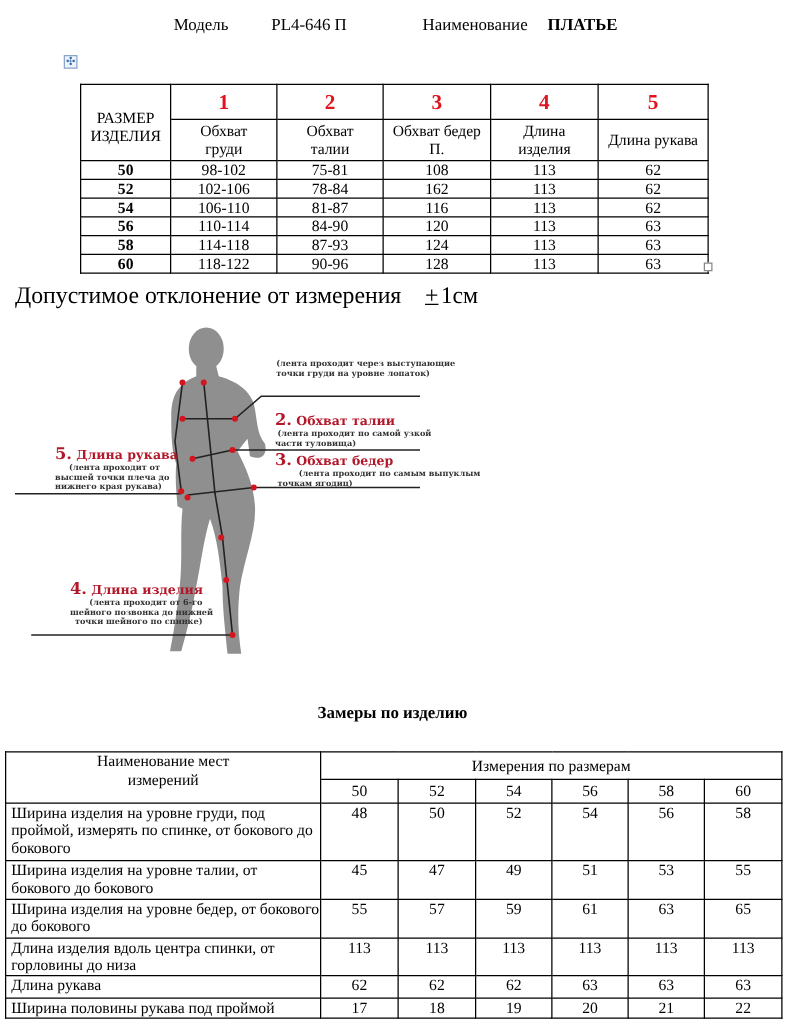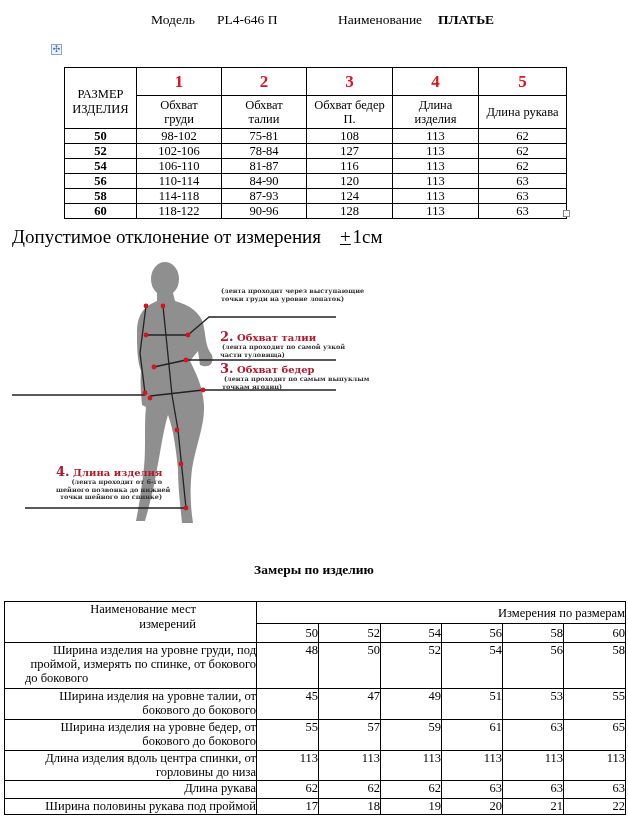--- a/index.html
+++ b/index.html
@@ -21,30 +21,30 @@
   .resize-handle { left:563px; top:210px; width:5px; height:5px; border:1px solid #888; background:#fff; }
   .tolerance { left:12px; top:226px; font-size:19px; white-space:nowrap; }
   .pm { text-decoration:underline; }
   .figure { left:0; top:255px; width:340px; height:272px; }
   .ann { position:absolute; font-family:"DejaVu Serif", serif; white-space:nowrap; }
   .ann .h { color:#b3182a; font-weight:bold; font-size:10px; }
   .ann .h b { font-size:13px; }
   .ann .s { color:#333; font-size:6.5px; line-height:7.5px; font-weight:bold; }
   .sub-title { left:0; top:562px; width:628px; text-align:center; font-weight:bold; font-size:13.5px; }
   #meas-table { left:4px; top:591px; width:621px; }
-  #meas-table td { font-size:12.5px; line-height:14px;text-align:right; }
-  #meas-table td.lbl { text-align:right; padding-left:20px; vertical-align:top; }
+  #meas-table td { font-size:12.5px; line-height:14px; }
+  #meas-table td.lbl { text-align:left; padding-left:4px; vertical-align:top; }
   #meas-table td.v { vertical-align:top; }
   .just { text-align:justify; text-align-last:left; }
 </style>
 </head>
 <body>
 
 <div class="abs title">
-  <span style="left:151px">Модель</span>
+  <span style="left:139px">Модель</span>
   <span style="left:217px;font-weight:normal">PL4-646 П</span>
   <span style="left:338px">Наименование</span>
   <span style="left:438px;font-weight:bold">ПЛАТЬЕ</span>
 </div>
 
 <div class="abs move-handle">✣</div>
 
 <table id="size-table" class="abs">
   <colgroup>
     <col style="width:72px">
@@ -77,21 +77,21 @@
         <td>98-102</td>
         <td>75-81</td>
         <td>108</td>
         <td>113</td>
         <td>62</td>
       </tr>
       <tr class="row">
         <td class="sz">52</td>
         <td>102-106</td>
         <td>78-84</td>
-        <td>127</td>
+        <td>162</td>
         <td>113</td>
         <td>62</td>
       </tr>
       <tr class="row">
         <td class="sz">54</td>
         <td>106-110</td>
         <td>81-87</td>
         <td>116</td>
         <td>113</td>
         <td>62</td>
@@ -169,22 +169,28 @@
     <div class="s" style="margin-left:6px">(лента проходит через выступающие</div>
     <div class="s" style="margin-left:6px">точки груди на уровне лопаток)</div>
   </div>
   <div class="ann" style="left:220px;top:74px">
     <div class="h"><b>2.</b> <span>Обхват талии</span></div>
     <div class="s" style="margin-left:2px">(лента проходит по самой узкой</div>
     <div class="s" style="margin-left:0">части туловища)</div>
   </div>
   <div class="ann" style="left:220px;top:106px">
     <div class="h"><b>3.</b> <span>Обхват бедер</span></div>
-    <div class="s" style="margin-left:4px">(лента проходит по самым выпуклым</div>
+    <div class="s" style="margin-left:19px">(лента проходит по самым выпуклым</div>
     <div class="s" style="margin-left:2px">точкам ягодиц)</div>
+  </div>
+  <div class="ann" style="left:44px;top:101px;text-align:right;width:84px">
+    <div class="h"><b>5.</b> <span>Длина рукава</span></div>
+    <div class="s">(лента проходит от</div>
+    <div class="s">высшей точки плеча до</div>
+    <div class="s">нижнего края рукава)</div>
   </div>
   <div class="ann" style="left:56px;top:209px;text-align:right;width:106px">
     <div class="h"><b>4.</b> <span>Длина изделия</span></div>
     <div class="s">(лента проходит от 6-го</div>
     <div class="s">шейного позвонка до нижней</div>
     <div class="s">точки шейного по спинке)</div>
   </div>
 </div>
 
 <div class="abs sub-title">Замеры по изделию</div>

